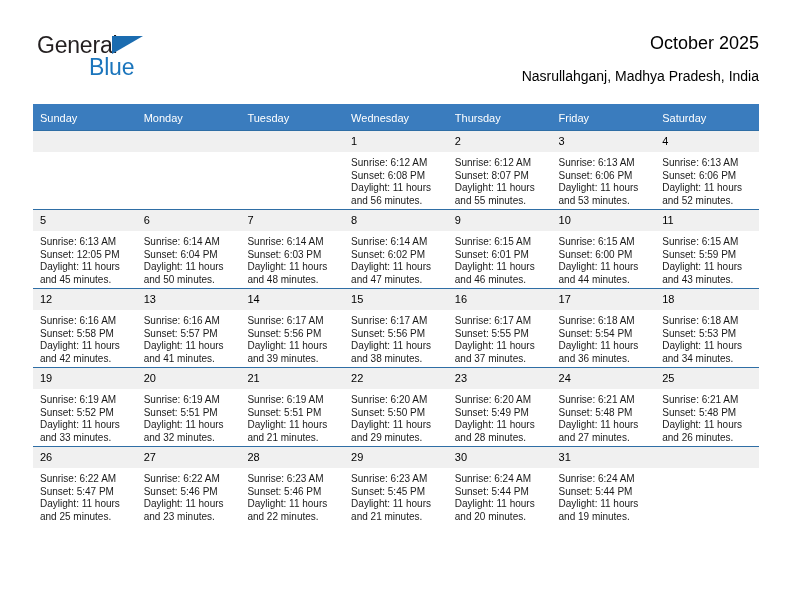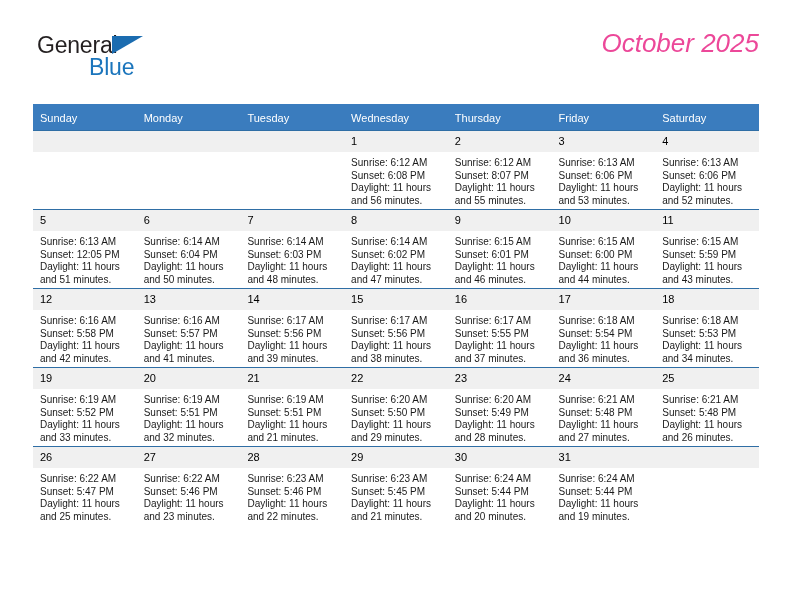--- a/index.html
+++ b/index.html
@@ -64,27 +64,26 @@
     border-bottom: 18px solid transparent;
   }
 
   .title-block {
     position: absolute;
     right: 0;
     top: 0;
     text-align: right;
   }
   .cal-title {
-    font-size: 26px;
+    font-size: 18px;
     line-height: 34px;
-    color: #ec4899;
+    color: #000000;
     font-weight: normal;
     margin: 0;
     white-space: nowrap;
-    font-style: italic;
   }
   .cal-subtitle {
     font-size: 14px;
     line-height: 20px;
     color: #000000;
     margin: 6px 0 0 0;
     white-space: nowrap;
   }
 
   
@@ -152,20 +151,21 @@
   <div class="header">
 
     <div class="brand">
       <span class="brand-general">General</span>
       <span class="brand-flag"></span>
       <span class="brand-blue">Blue</span>
     </div>
 
     <div class="title-block">
       <h1 class="cal-title">October 2025</h1>
+      <p class="cal-subtitle">Nasrullahganj, Madhya Pradesh, India</p>
     </div>
 
   </div>
 
   <table class="calendar">
     <thead>
       <tr>
         <th>Sunday</th>
         <th>Monday</th>
         <th>Tuesday</th>
@@ -233,21 +233,21 @@
             </div>
           </td>
         </tr>
         <tr class="week-row">
           <td>
             <div class="cell-inner">
               <div class="daynum">5</div>
               <div class="info">
                 <div>Sunrise: 6:13 AM</div>
                 <div>Sunset: 12:05 PM</div>
-                <div class="wrapline">Daylight: 11 hours and 51 minutes.</div>
+                <div class="wrapline">Daylight: 11 hours and 45 minutes.</div>
               </div>
             </div>
           </td>
           <td>
             <div class="cell-inner">
               <div class="daynum">6</div>
               <div class="info">
                 <div>Sunrise: 6:14 AM</div>
                 <div>Sunset: 6:04 PM</div>
                 <div class="wrapline">Daylight: 11 hours and 50 minutes.</div>

